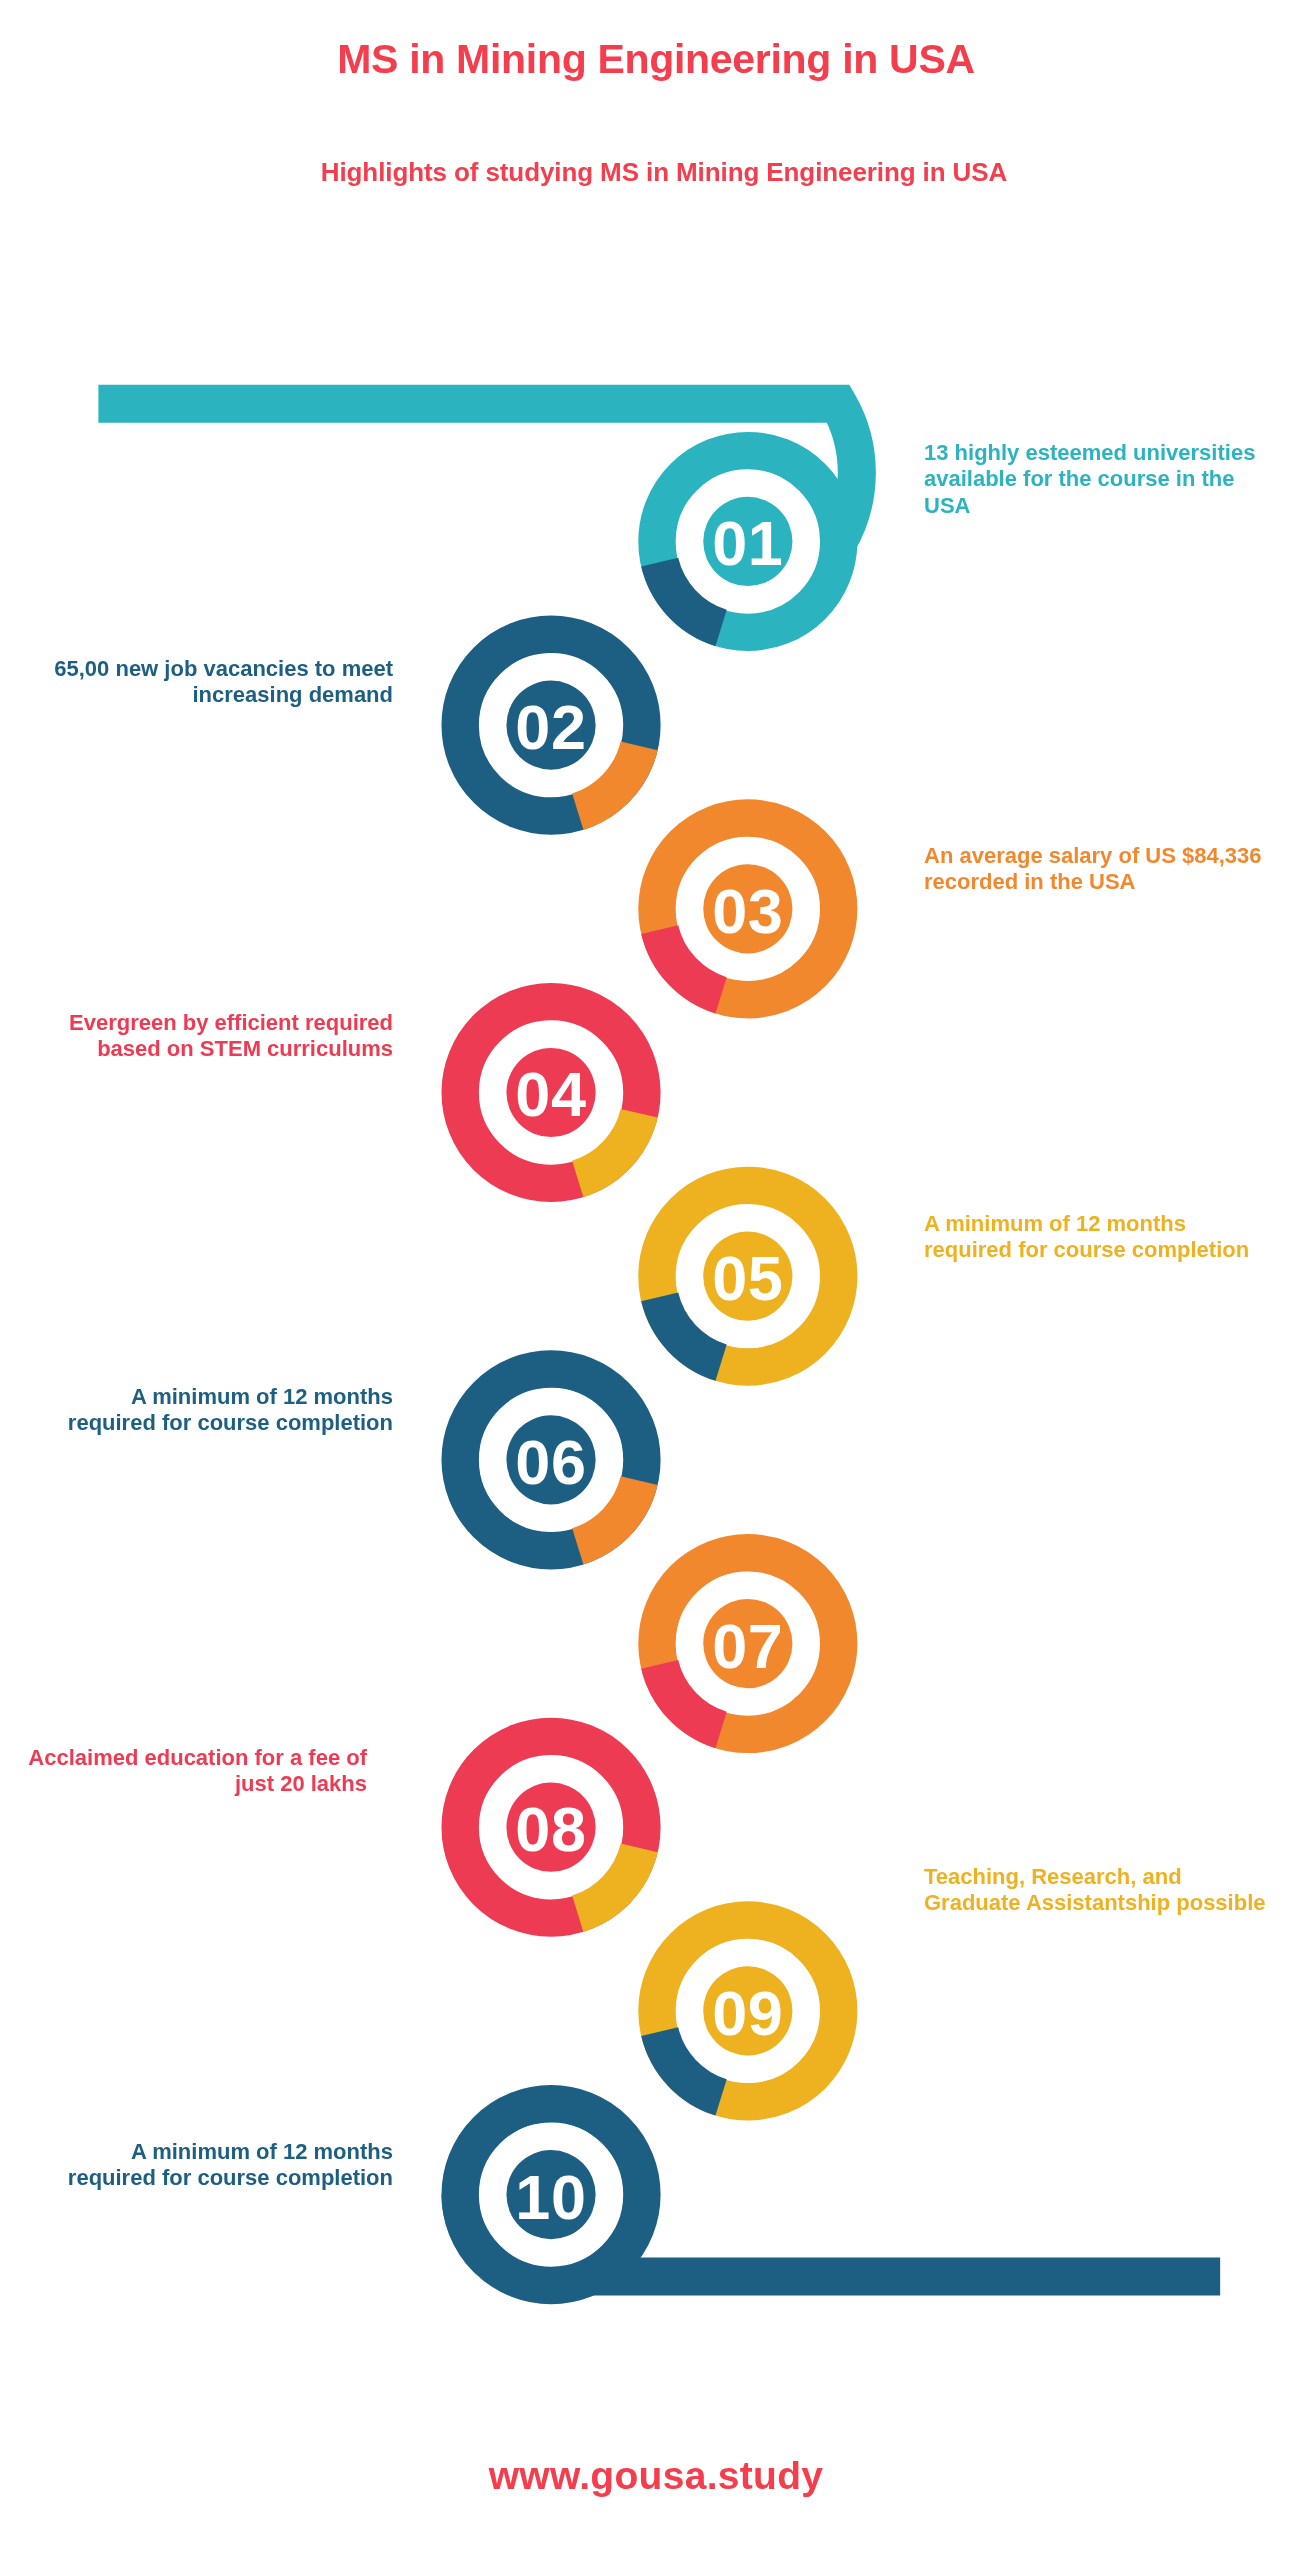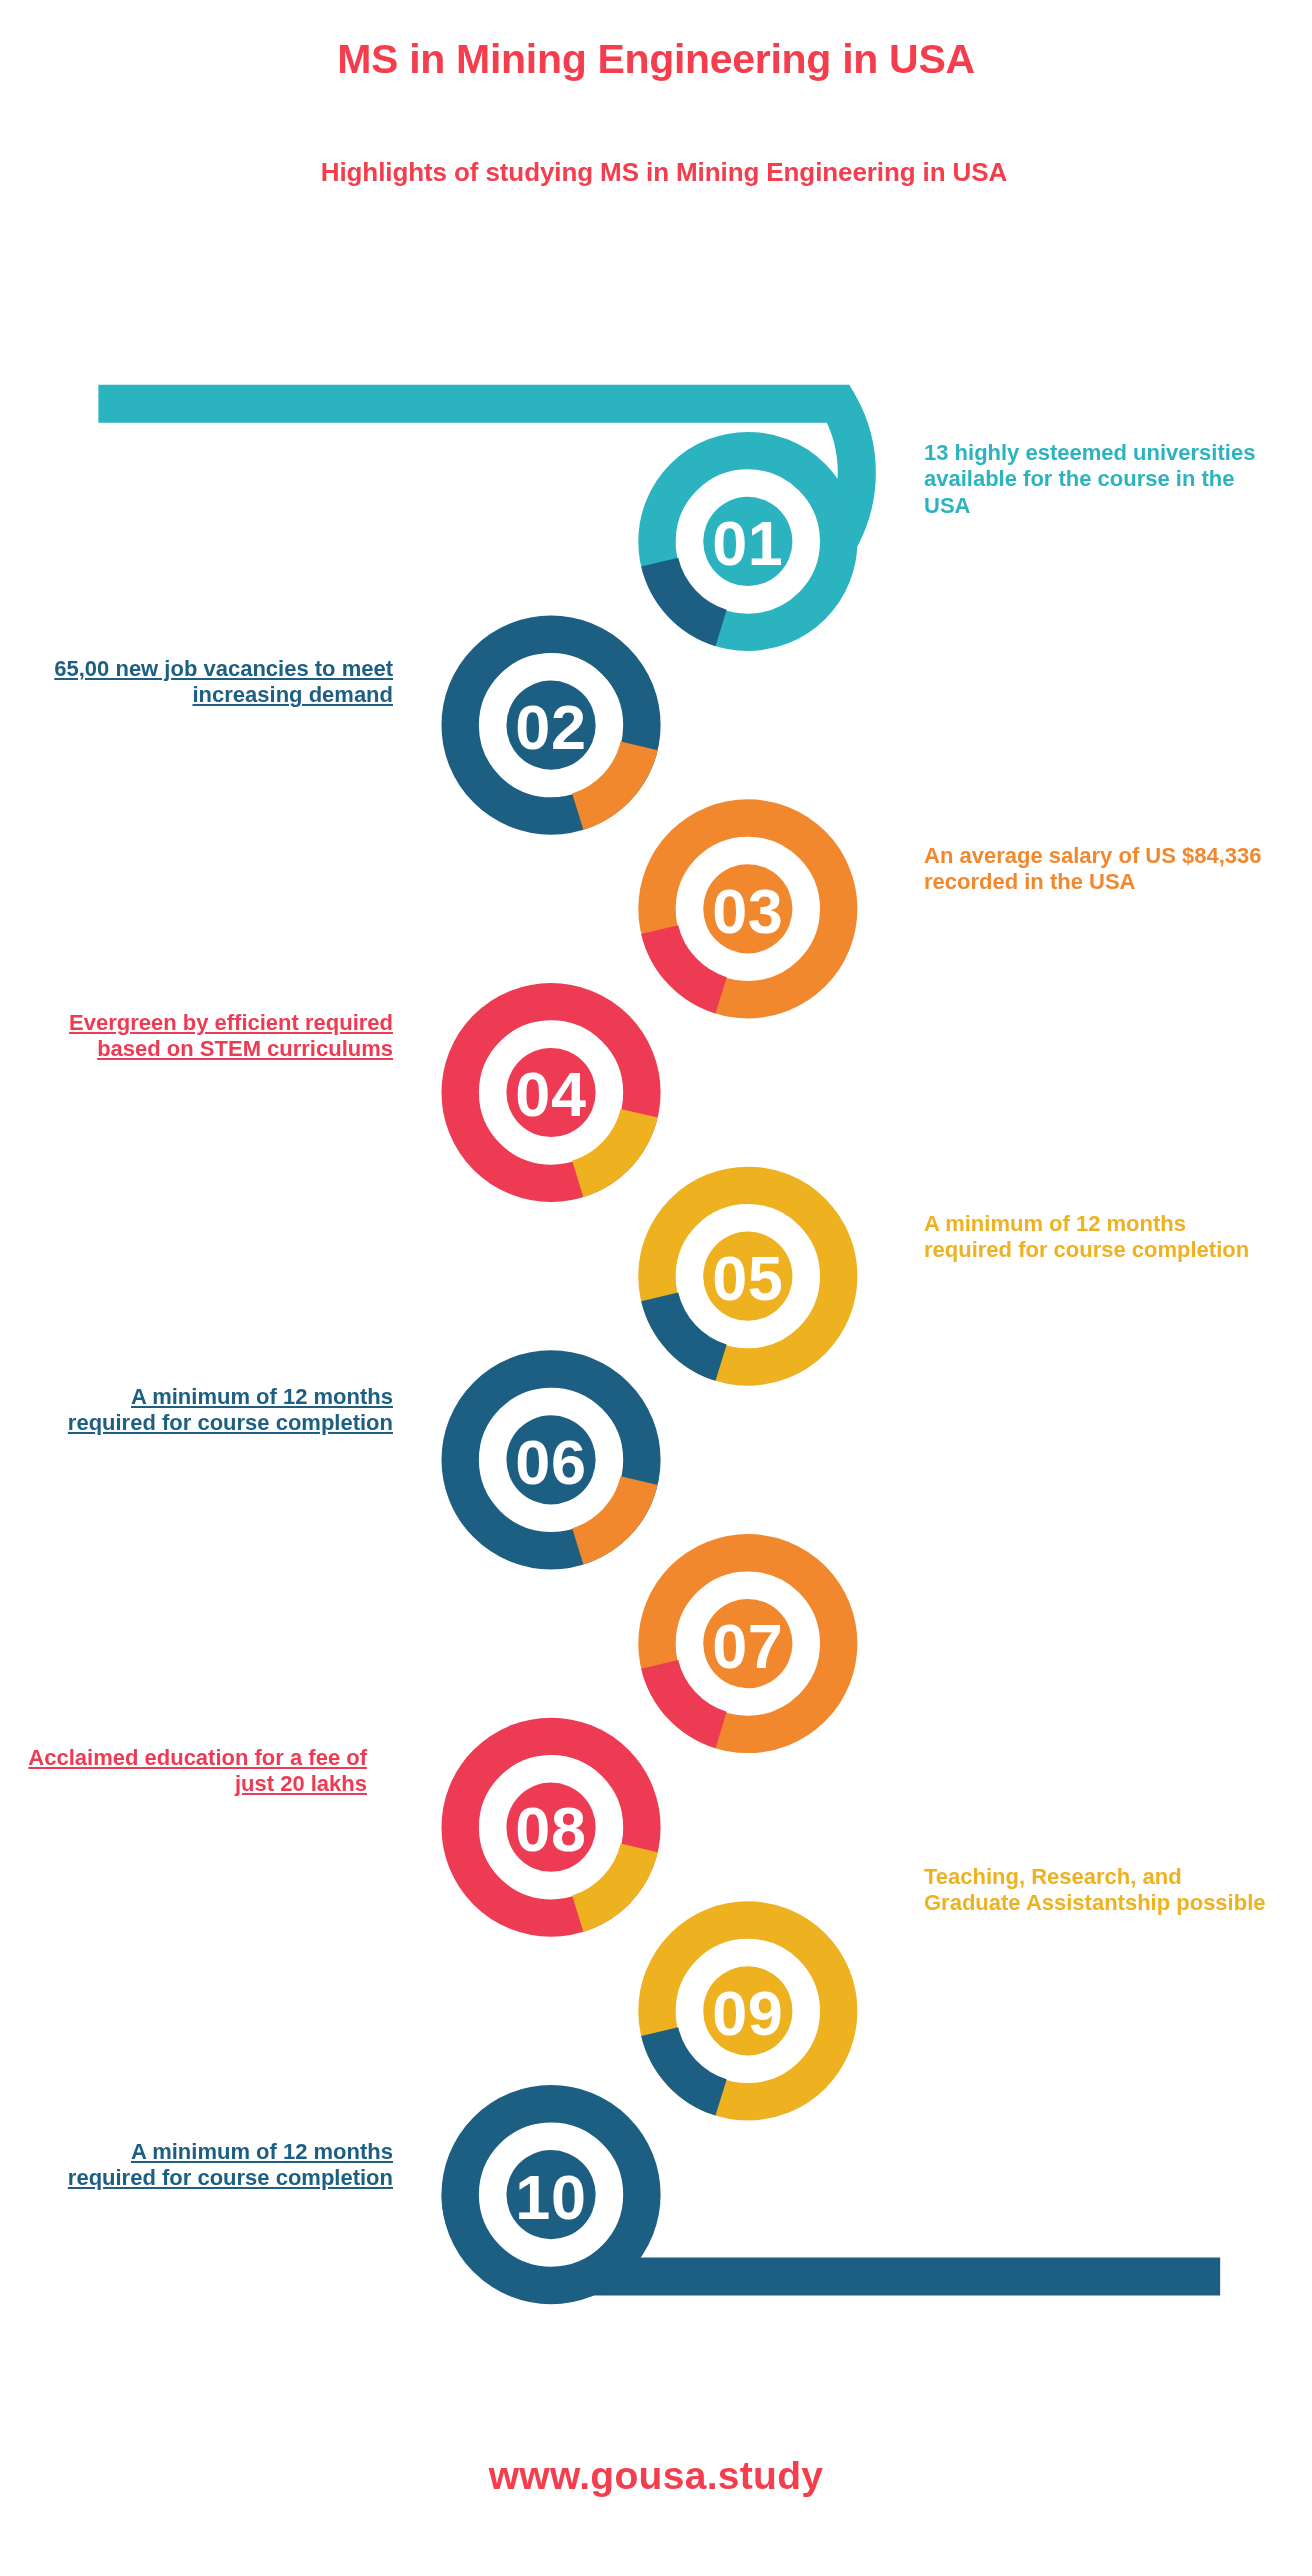--- a/index.html
+++ b/index.html
@@ -28,21 +28,21 @@
     font-weight:bold;font-size:96px;fill:#ffffff;
     text-anchor:middle;dominant-baseline:central;
     letter-spacing:1px;
   }
 
   .cap{
     position:absolute;
     font-size:22px;line-height:1.20;font-weight:bold;
     width:354px;
   }
-  .cap.left{text-align:right;text-decoration:underline;}
+  .cap.left{text-align:right;}
   .cap.right{text-align:left;}
 </style>
 </head>
 <body>
 
 <div id="stage">
 
   <div class="hdr" id="title">MS in Mining Engineering in USA</div>
   <div class="hdr" id="subtitle">Highlights of studying MS in Mining Engineering in USA</div>
 

